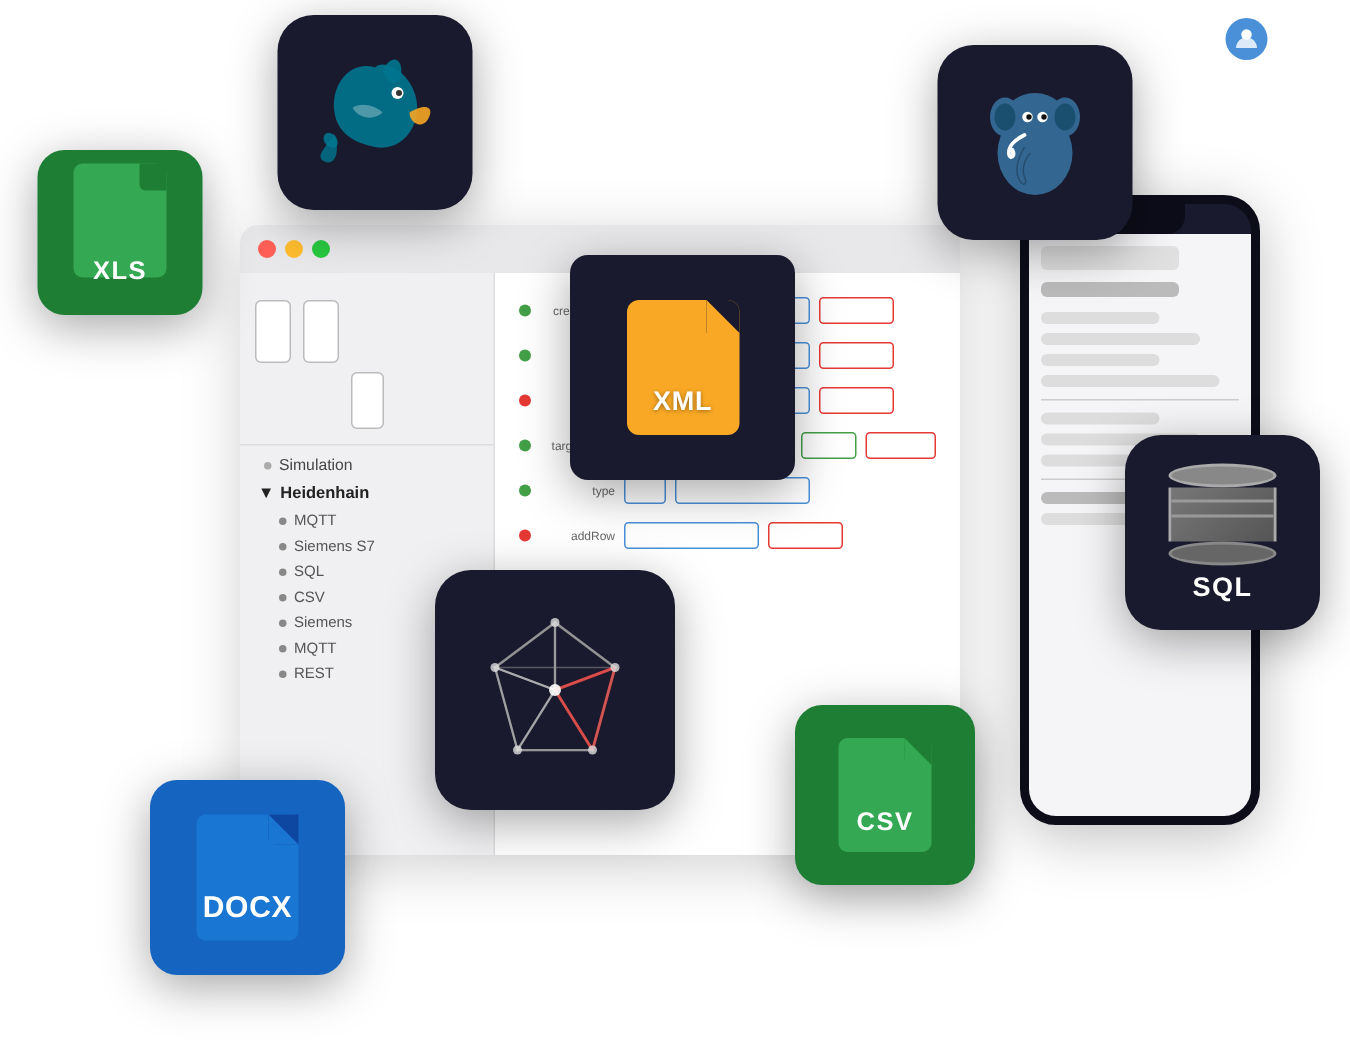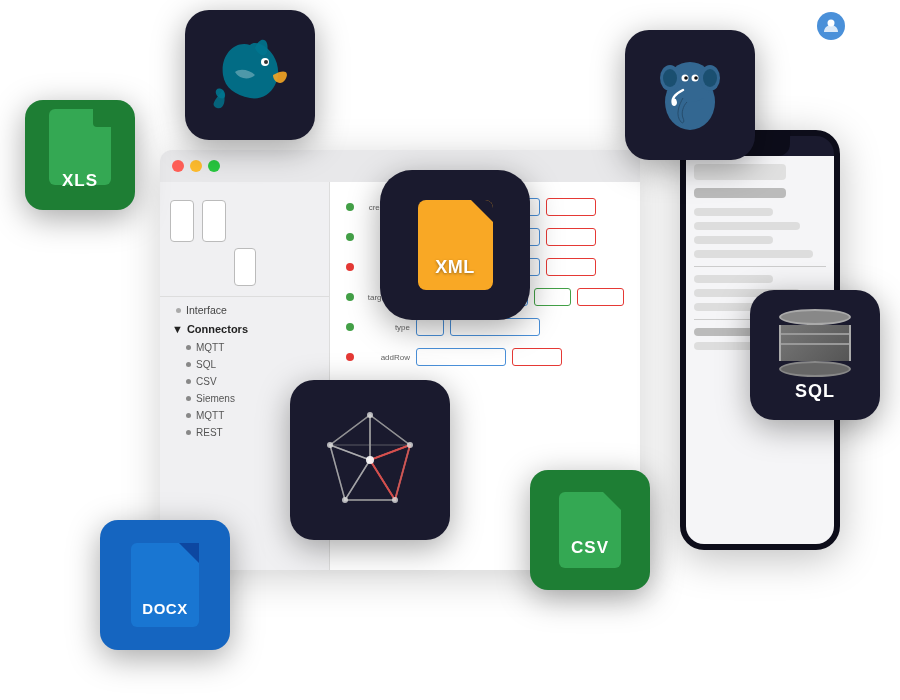--- a/index.html
+++ b/index.html
@@ -206,21 +206,21 @@
       border-radius: 24px;
     }
 
     
     .icon-xml {
       left: 380px;
       top: 170px;
       width: 150px;
       height: 150px;
       background: #1a1a2e;
-      border-radius: 32px;
+      border-radius: 12px;
       z-index: 10;
     }
 
     
     .icon-sql {
       right: 20px;
       top: 290px;
       width: 130px;
       height: 130px;
       background: #1a1a2e;
@@ -330,31 +330,35 @@
           <div class="phone-mini"></div>
         </div>
         <div style="display:flex;justify-content:center;padding-bottom:6px;">
           <div class="phone-mini" style="width:22px;height:38px;"></div>
         </div>
 
         <div style="height:1px;background:#ddd;margin:4px 0;"></div>
 
         <div class="sidebar-item">
           <div class="dot-icon"></div>
-          <span>Interface</span>
+          <span>Simulation</span>
         </div>
 
         <div class="connectors-header">
           <span class="arrow">▼</span>
-          <span>Connectors</span>
+          <span>Heidenhain</span>
         </div>
 
         <div class="sidebar-item connector">
           <div class="dot-icon" style="background:#888;"></div>
           <span>MQTT</span>
+        </div>
+        <div class="sidebar-item connector">
+          <div class="dot-icon" style="background:#888;"></div>
+          <span>Siemens S7</span>
         </div>
         <div class="sidebar-item connector">
           <div class="dot-icon" style="background:#888;"></div>
           <span>SQL</span>
         </div>
         <div class="sidebar-item connector">
           <div class="dot-icon" style="background:#888;"></div>
           <span>CSV</span>
         </div>
         <div class="sidebar-item connector">
@@ -574,18 +578,18 @@
       </div>
     </div>
   </div>
 
   <div class="icon-box icon-docx">
     <div class="file-icon">
       <div style="position:relative;width:68px;height:84px;">
         <div style="position:absolute;width:68px;height:84px;background:#1976d2;border-radius:6px;"></div>
         <div style="position:absolute;top:0;right:0;width:20px;height:20px;background:#0d47a1;border-radius:0 0 0 4px;"></div>
         <div style="position:absolute;top:0;right:0;width:0;height:0;border-left:20px solid #1976d2;border-top:20px solid transparent;"></div>
-        <div style="position:absolute;bottom:10px;width:100%;text-align:center;color:white;font-weight:900;font-size:15px;letter-spacing:0.5px;">DOCX</div>
+        <div style="position:absolute;bottom:10px;width:100%;text-align:center;color:white;font-weight:900;font-size:20px;letter-spacing:0.5px;">DOCX</div>
       </div>
     </div>
   </div>
 
 </div>
 
 </body></html>

